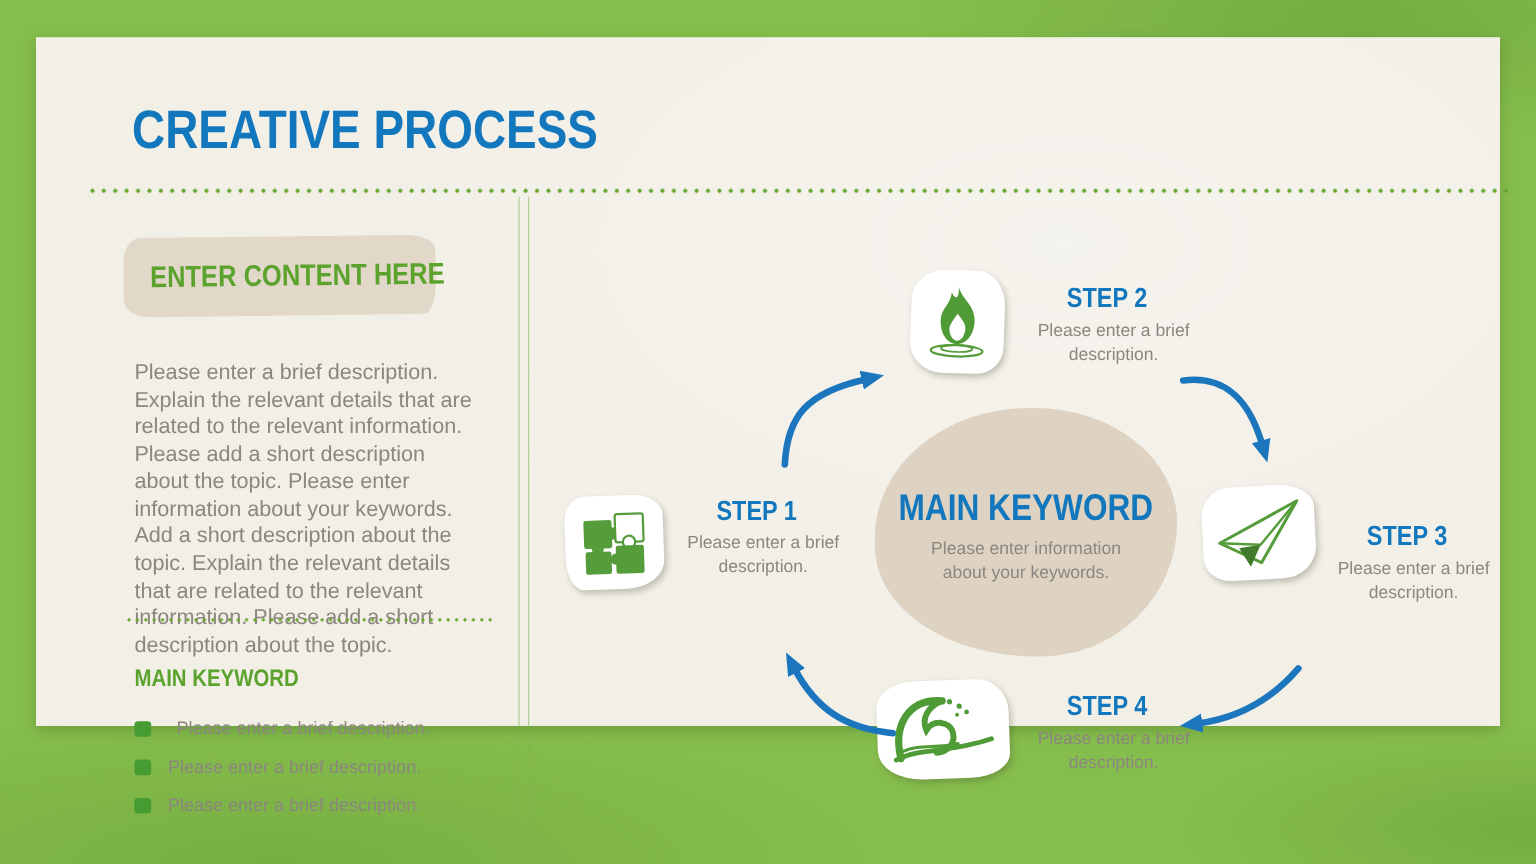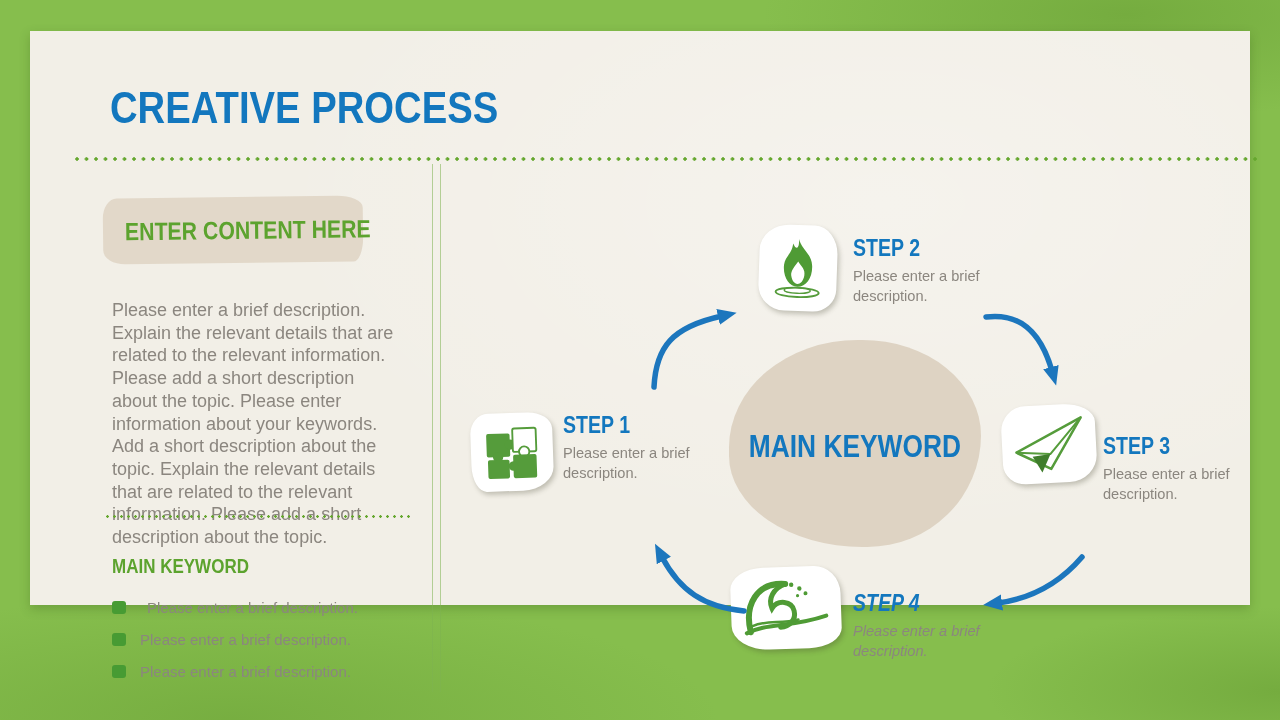--- a/index.html
+++ b/index.html
@@ -86,28 +86,28 @@
   .center-blob {
     position: absolute; left: 699px; top: 309px; width: 252px; height: 207px;
     background: #ded3c3;
     border-radius: 52% 48% 46% 54% / 53% 47% 55% 45%;
     display: flex; flex-direction: column; align-items: center; justify-content: center;
     text-align: center; padding-top: 6px;
   }
   .center-blob .cond { font-size: 31px; color: #1377be; transform-origin: center; }
   .center-sub { width: 198px; margin-top: 7px; font-size: 14.6px; line-height: 20px; color: #8b867f; }
 
-  .step { position: absolute; }
+  .step { position: absolute; text-align: center; }
   .step-label { font-size: 23px; color: #1377be; line-height: 1.1; }
   .step-desc { margin-top: 5px; font-size: 14.6px; line-height: 20px; color: #8b867f; width: 150px; }
 
   .step1-text { left: 533px; top: 382px; }
   .step2-text { left: 823px; top: 205px; }
   .step3-text { left: 1073px; top: 403px; }
-  .step4-text { left: 823px; top: 560px; font-style: italic; }
+  .step4-text { left: 823px; top: 545px; }
   .step-desc { }
 
   .sticker {
     position: absolute; background: #fff;
     box-shadow: 2px 3px 5px rgba(60,60,40,.28);
     display: flex; align-items: center; justify-content: center;
   }
   .sticker-puzzle { left: 441px; top: 382px; width: 82px; height: 78px;
     border-radius: 22% 30% 38% 18% / 26% 22% 30% 34%; transform: rotate(-2deg); }
   .sticker-flame { left: 729px; top: 194px; width: 78px; height: 86px;
@@ -153,20 +153,21 @@
     <li>
       <span class="bullet-square"></span>
       <span class="bullet-text">Please enter a brief description.</span>
     </li>
   </ul>
 
   <div class="v-divider"></div>
 
   <div class="center-blob">
     <span class="cond">MAIN KEYWORD</span>
+    <div class="center-sub">Please enter information about your keywords.</div>
   </div>
 
   <div class="sticker sticker-puzzle">
     <svg width="62" height="60" viewBox="0 0 64 64">
       <rect x="5" y="12" width="25" height="25" rx="2" fill="#559c3b"></rect>
       <circle cx="30" cy="24" r="5.5" fill="#559c3b"></circle>
       <circle cx="17" cy="37" r="5.5" fill="#559c3b"></circle>
       <rect x="33" y="7" width="25" height="25" rx="2" fill="#ffffff" stroke="#559c3b" stroke-width="2"></rect>
       <circle cx="45" cy="32" r="5.5" fill="#ffffff" stroke="#559c3b" stroke-width="2"></circle>
       <rect x="6" y="40" width="23" height="20" rx="2" fill="#559c3b"></rect>

